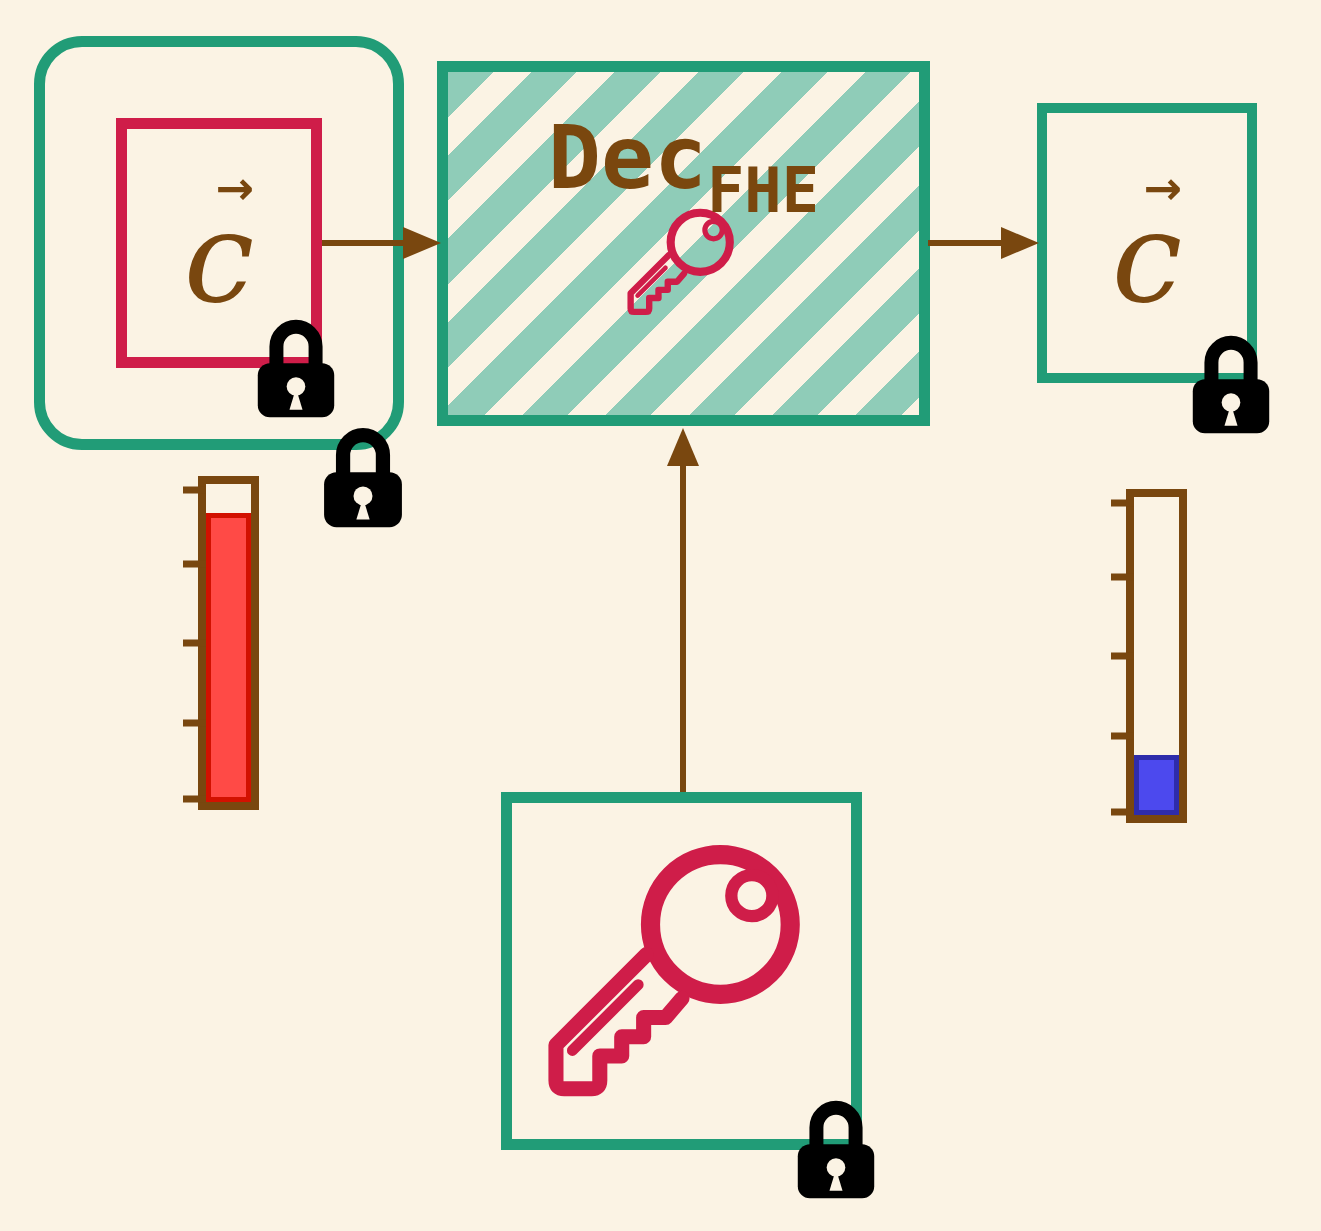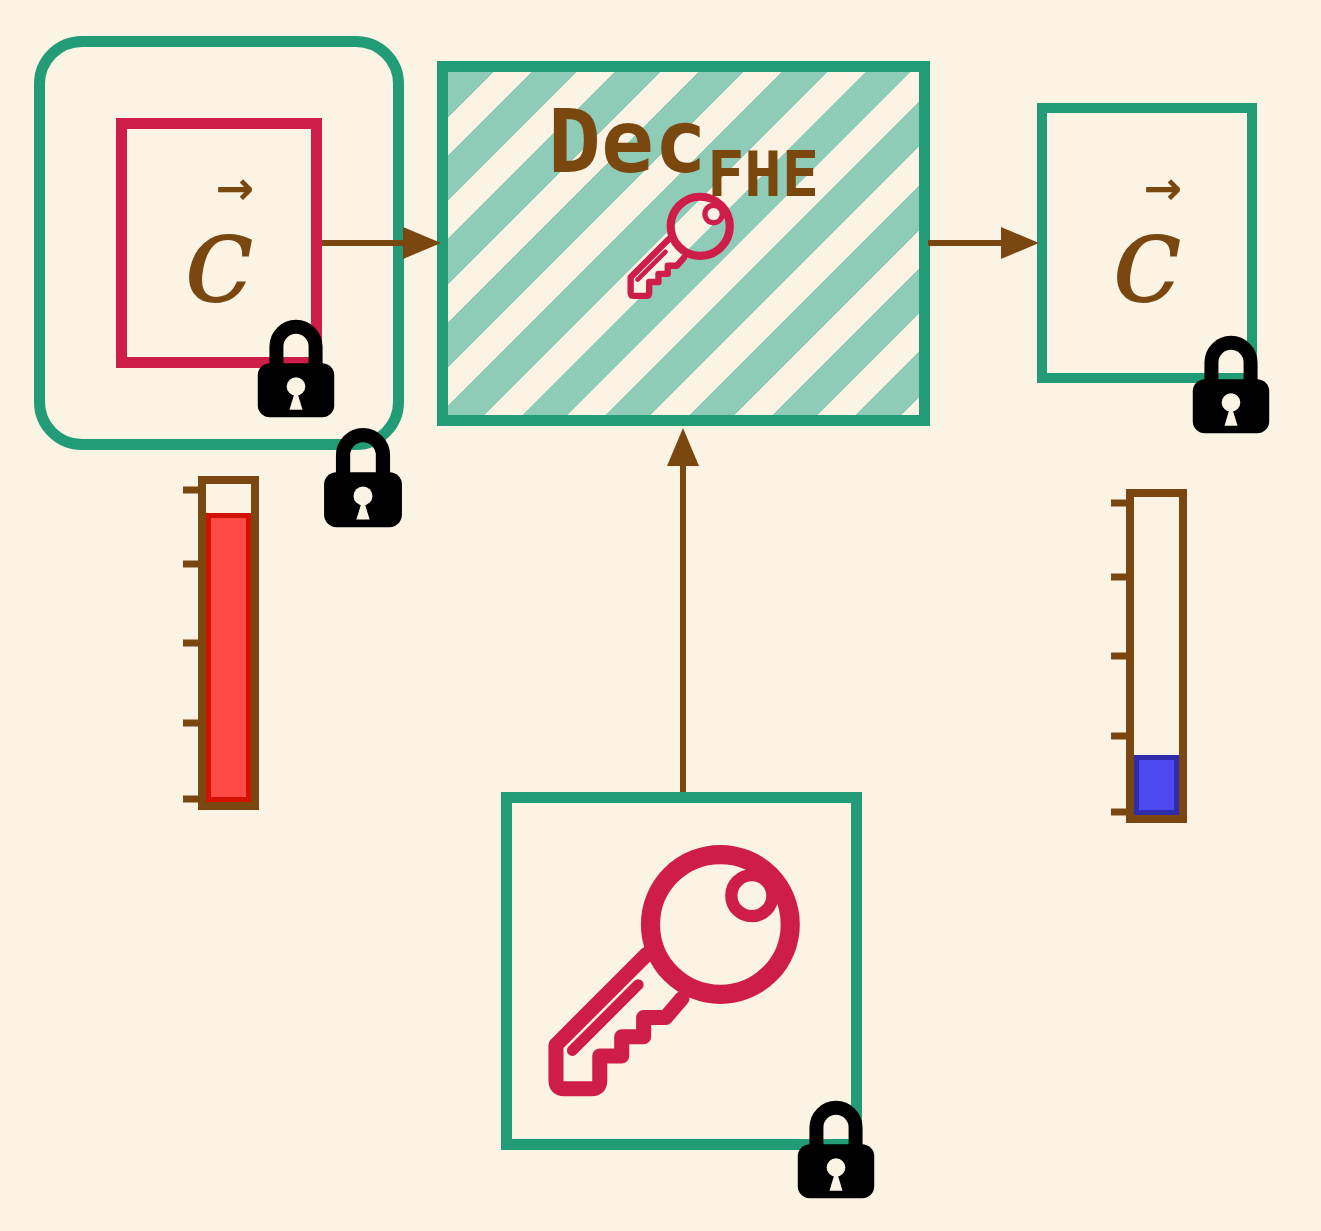--- a/index.html
+++ b/index.html
@@ -18,21 +18,21 @@
   .ciphertext-rect{
     position:absolute;left:116px;top:118px;width:206px;height:250px;
     border:11px solid #cf1d49;box-sizing:border-box;
     display:flex;align-items:center;justify-content:center;
   }
   .dec-box{
     position:absolute;left:437px;top:61px;width:493px;height:365px;
     border:11px solid #219c77;box-sizing:border-box;
     background:repeating-linear-gradient(135deg,#8fccb8 0 32px,#fbf3e4 32px 59px);
     display:flex;flex-direction:column;align-items:center;
-    padding-top:26px;
+    padding-top:42px;
   }
   .output-box{
     position:absolute;left:1037px;top:103px;width:220px;height:280px;
     border:10px solid #219c77;box-sizing:border-box;
     display:flex;align-items:center;justify-content:center;
   }
   .key-box{
     position:absolute;left:501px;top:792px;width:361px;height:358px;
     border:11px solid #219c77;box-sizing:border-box;
     display:flex;align-items:center;justify-content:center;

